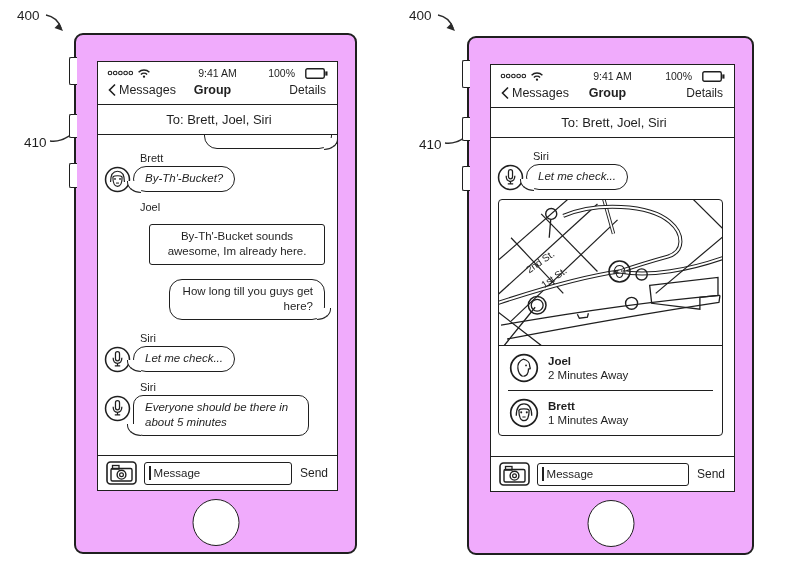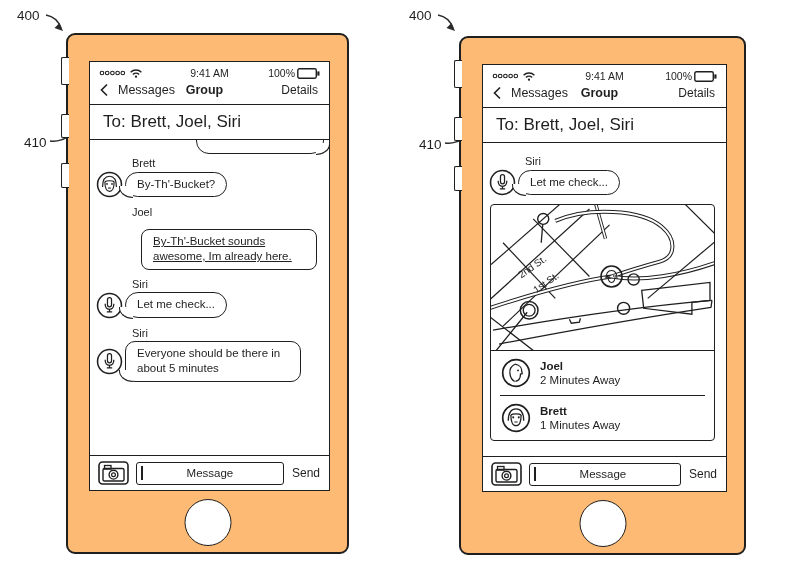--- a/index.html
+++ b/index.html
@@ -7,74 +7,74 @@
        font-family:"Liberation Sans","DejaVu Sans",sans-serif;color:#1f1f1f;}
   .fig{position:absolute;top:0;width:400px;height:566px;}
   #fig1{left:0;} #fig2{left:400px;}
 
   
   .refnum{position:absolute;font-size:13.5px;color:#1f1f1f;}
   .overlay{position:absolute;left:0;top:0;pointer-events:none;}
   .lead{fill:none;stroke:#2a2a2a;stroke-width:1.4;}
 
   
-  .phone{position:absolute;background:#fdba74;border:2.2px solid #1f1f1f;border-radius:9px;}
+  .phone{position:absolute;background:#f0abfc;border:2.2px solid #1f1f1f;border-radius:9px;margin-left:8px;}
   #fig1 .phone{left:66px;top:33px;width:279px;height:517px;}
   #fig2 .phone{left:59px;top:36px;width:283px;height:515px;}
   .side-btn{position:absolute;left:-7px;width:7px;background:#fff;
             border:1.6px solid #1f1f1f;border-right:none;border-radius:2px 0 0 2px;}
   .sb1{top:22px;height:26px;} .sb2{top:79px;height:22px;} .sb3{top:128px;height:23px;}
 
   .screen{position:absolute;left:21px;right:17px;top:26px;bottom:61px;
           border:1.9px solid #1f1f1f;display:flex;flex-direction:column;background:#fff;}
   .home-btn{position:absolute;bottom:6px;left:50%;transform:translateX(-50%);
             width:45px;height:45px;border:1.7px solid #1f1f1f;border-radius:50%;background:#fff;}
 
   
   .header{border-bottom:1.7px solid #1f1f1f;}
   .status-row{display:flex;align-items:center;padding:5px 9px 1px;font-size:10.5px;position:relative;}
   .status-left{display:flex;align-items:center;gap:3px;}
   .status-time{position:absolute;left:0;right:0;text-align:center;}
-  .status-right{margin-left:auto;display:flex;align-items:center;gap:2px;}
+  .status-right{margin-left:auto;display:flex;align-items:center;gap:10px;}
   .nav-row{display:flex;align-items:center;padding:3px 10px 7px;font-size:12.5px;position:relative;}
-  .nav-back{display:flex;align-items:flex-start;gap:10px;}
+  .nav-back{display:flex;align-items:flex-start;gap:3px;}
   .nav-title{position:absolute;left:0;right:10px;text-align:center;font-weight:bold;}
   .nav-details{margin-left:auto;}
 
-  .to-row{border-bottom:1.7px solid #1f1f1f;padding:7px 10px 7px 13px;font-size:17px;}
+  .to-row{border-bottom:1.7px solid #1f1f1f;padding:7px 10px 7px 13px;font-size:13px;text-align:center;}
 
   
   .convo{flex:1;position:relative;overflow:hidden;padding:0 6px;}
   .msg{margin-bottom:8px;}
   .sender{font-size:11px;margin:0 0 2px 36px;}
-  .in-row{display:flex;align-items:center;}
+  .in-row{display:flex;align-items:flex-start;font-style:italic;}
   .avatar{width:27px;height:27px;flex:none;}
   .bubble{position:relative;background:#fff;border:1.6px solid #1f1f1f;border-radius:13px;
           padding:4px 11px 5px;font-size:11.5px;line-height:1.3;max-width:170px;}
   .in .bubble{margin-left:2px;}
   .out{display:flex;justify-content:flex-end;}
   .out .bubble{margin-right:6px;}
   .tl::before{content:"";position:absolute;left:-7px;bottom:-1.6px;width:13px;height:11px;
               background:#fff;border-left:1.6px solid #1f1f1f;border-bottom:1.6px solid #1f1f1f;
               border-bottom-left-radius:14px 11px;}
   .tr::before{content:"";position:absolute;right:-7px;bottom:-1.6px;width:13px;height:11px;
               background:#fff;border-right:1.6px solid #1f1f1f;border-bottom:1.6px solid #1f1f1f;
               border-bottom-right-radius:14px 11px;}
   .partial-bubble{position:absolute;top:-18px;right:5px;width:126px;height:30px;
                   background:#fff;border:1.6px solid #1f1f1f;border-radius:13px;}
   .first-group{margin-top:17px;}
-  .b-center{border-radius:8px;max-width:152px;text-decoration:underline;}
+  .b-center{text-align:center;border-radius:3px;max-width:152px;}
   .b-right{text-align:right;max-width:132px;}
   .b-two{border-radius:10px;max-width:152px;}
 
   
   .composer{border-top:1.7px solid #1f1f1f;display:flex;align-items:center;gap:7px;padding:5px 8px;}
   .camera-btn{width:31px;height:24px;flex:none;padding:0;border:none;background:none;}
   .msg-input{flex:1;height:21px;border:1.6px solid #1f1f1f;border-radius:3px;
-             display:flex;align-items:center;padding-left:4px;font-size:11.5px;background:#fff;gap:41px;}
+             display:flex;align-items:center;padding-left:4px;font-size:11.5px;background:#fff;}
   .caret{width:1.6px;height:14px;background:#1f1f1f;margin-right:3px;flex:none;}
   .send-btn{font-size:12px;border:none;background:none;padding:0 1px;font-family:inherit;color:#1f1f1f;}
 
   
   .map-card{margin:5px 5px 0 1px;border:1.9px solid #1f1f1f;border-radius:4px;background:#fff;overflow:hidden;}
   .map-view{display:block;width:100%;height:146px;border-bottom:1.7px solid #1f1f1f;box-sizing:border-box;}
   .eta-row{display:flex;align-items:center;gap:9px;padding:7px 10px;}
   .eta-avatar{width:30px;height:30px;flex:none;}
   .eta-name{font-weight:bold;font-size:11.5px;line-height:1.25;}
   .eta-time{font-size:11.5px;line-height:1.25;}
@@ -185,20 +185,23 @@
         </div>
 
         <div class="msg in">
           <div class="sender">Joel</div>
         </div>
 
         <div class="msg out" style="margin-top:11px">
           <div class="bubble b-center">By-Th'-Bucket sounds awesome, Im already here.</div>
         </div>
 
+        <div class="msg out" style="margin-top:14px;margin-bottom:12px">
+          <div class="bubble tr b-right">How long till you guys get here?</div>
+        </div>
 
         <div class="msg in">
           <div class="sender">Siri</div>
           <div class="in-row">
             <svg class="avatar" viewBox="0 0 28 28">
                 <use href="#icon-mic"></use>
               </svg>
             <div class="bubble tl">Let me check...</div>
           </div>
         </div>

